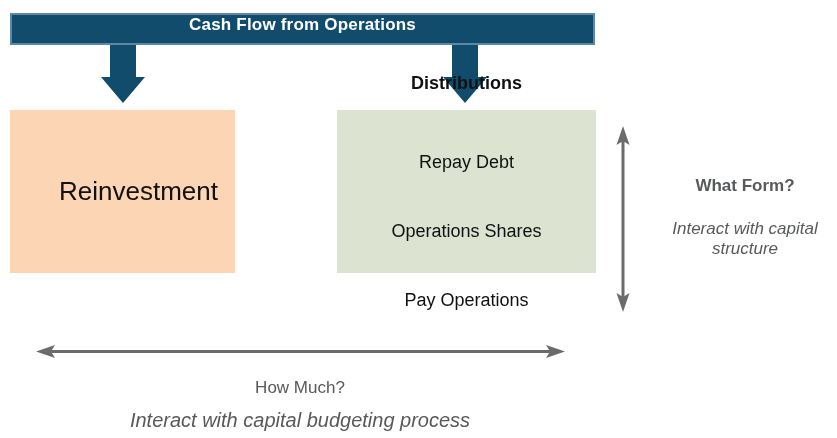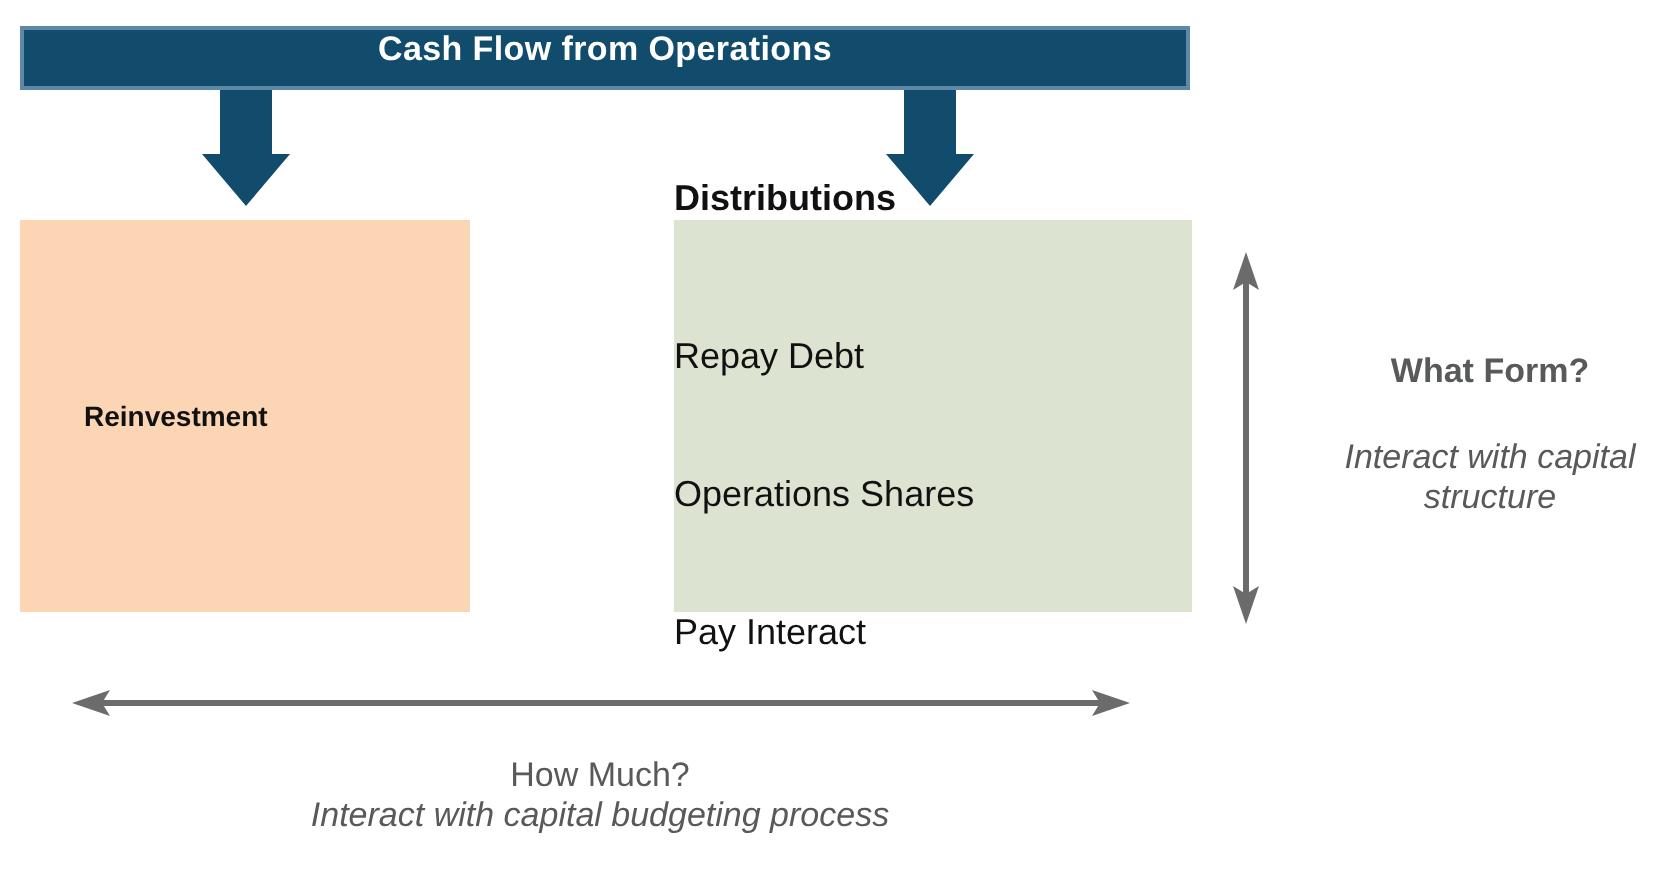--- a/index.html
+++ b/index.html
@@ -25,29 +25,29 @@
     font-size: 17px;
     letter-spacing: 0.2px;
   }
   .down-arrow { position: absolute; top: 45px; width: 44px; height: 58px; }
   .down-arrow.left  { left: 101px; }
   .down-arrow.right { left: 443px; }
 
   .box {
     position: absolute;
     top: 110px;
-    height: 196px;
+    height: 163px;
     display: flex; flex-direction: column;
-    justify-content: center;
+    align-items: center; justify-content: center;
     color: var(--text_black);
     gap: 28px;
   }
   .box-reinvestment { left: 10px;  width: 225px; background: var(--reinvestment_bg); }
   .box-distributions { left: 337px; width: 259px; background: var(--distributions_bg); }
-  .box-label { font-weight: bold; font-size: 14px; margin-left: 32px; }
+  .box-label { font-weight: normal; font-size: 26px; margin-left: 32px; }
   .box-title { font-weight: bold; font-size: 18px; margin-bottom: 10px; }
   .box-item { font-size: 18px; line-height: 21px; margin-top: 20px; }
 
   .v-arrow { position: absolute; left: 615px; top: 126px; }
   .h-arrow { position: absolute; left: 36px;  top: 343px; }
 
   .side-note {
     position: absolute;
     left: 645px; top: 176px;
     width: 200px;
@@ -58,21 +58,21 @@
   .side-note .note-sub   { font-style: italic; font-size: 17px; line-height: 20px; margin-top: 23px; }
 
   .bottom-note {
     position: absolute;
     left: 100px; top: 378px;
     width: 400px;
     text-align: center;
     color: var(--text_gray);
   }
   .bottom-note .note-title { font-weight: normal; font-size: 17px; line-height: 20px; }
-  .bottom-note .note-sub   { font-style: italic; font-size: 17px; line-height: 20px; margin-top: 0; }
+  .bottom-note .note-sub   { font-style: italic; font-size: 20px; line-height: 20px; margin-top: 12px; }
 </style>
 </head>
 <body>
 
 <div class="canvas">
 
   <div class="header-bar">
     <span class="header-title">Cash Flow from Operations</span>
   </div>
 
@@ -84,21 +84,21 @@
   </svg>
 
   <div class="box box-reinvestment">
     <span class="box-label">Reinvestment</span>
   </div>
 
   <div class="box box-distributions">
     <span class="box-title">Distributions</span>
     <span class="box-item">Repay Debt</span>
     <span class="box-item">Operations Shares</span>
-    <span class="box-item">Pay Interact</span>
+    <span class="box-item">Pay Operations</span>
   </div>
 
   <svg class="v-arrow" viewBox="0 0 16 186" width="16" height="186">
     <line x1="8" y1="15" x2="8" y2="171" stroke="var(--arrow_gray)" stroke-width="3"></line>
     <polygon points="8,0 1.5,19 8,15 14.5,19" fill="var(--arrow_gray)"></polygon>
     <polygon points="8,186 1.5,167 8,171 14.5,167" fill="var(--arrow_gray)"></polygon>
   </svg>
 
   <div class="side-note">
     <div class="note-title">What Form?</div>

